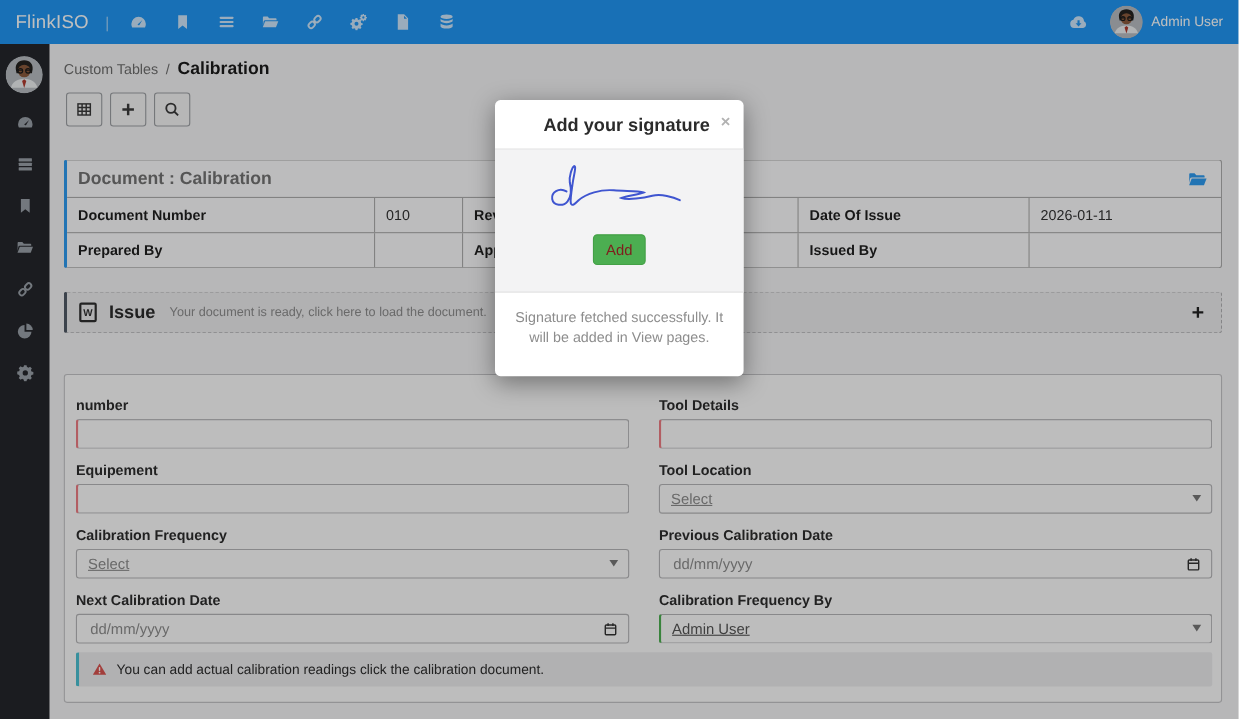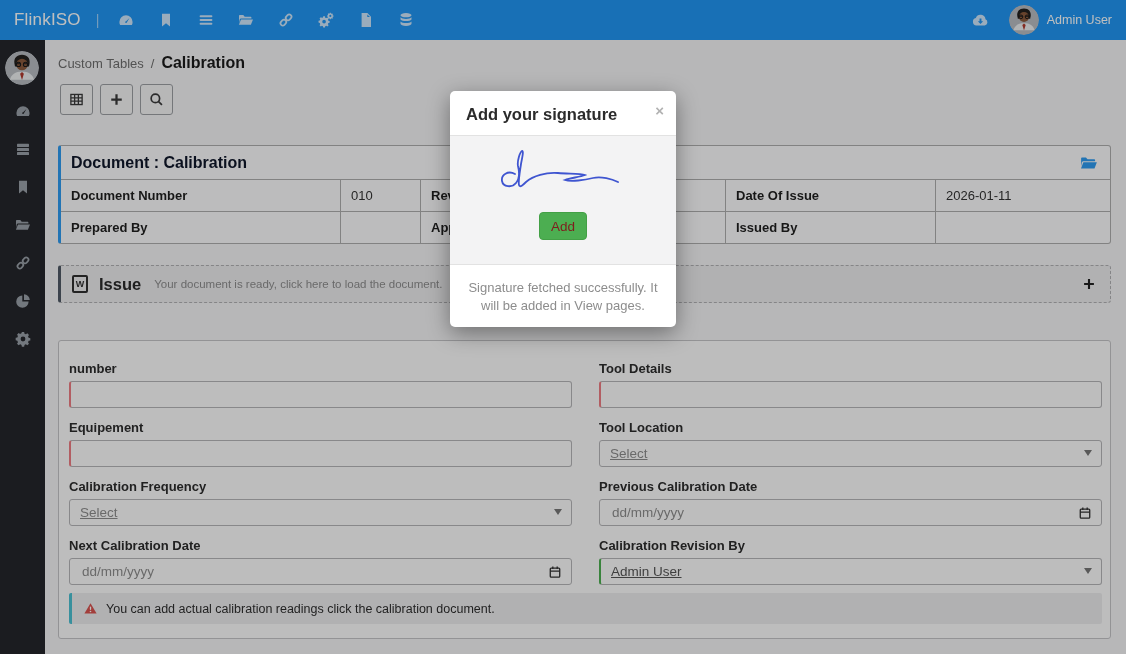--- a/index.html
+++ b/index.html
@@ -30,21 +30,21 @@
   .bc-sep { font-size:13px; color:#6e6e6e; }
   .bc-current { font-size:16px; font-weight:bold; color:#1b1b1b; }
 
   .toolbar { position:absolute; left:15px; top:44px; display:flex; gap:7px; }
   .tb-btn { width:33px; height:31px; background:#f4f4f5; border:1px solid #9c9fa3; border-radius:3px; display:flex; align-items:center; justify-content:center; }
   .tb-btn .ic { width:15px; height:15px; color:#3a3a3a; }
 
   
   .doc-panel { position:absolute; left:13px; top:105px; width:1053px; background:#fbfbfc; border:1px solid #aeaeae; border-left:3px solid #2e9bf0; border-radius:3px; }
   .doc-head { height:33px; display:flex; align-items:center; }
-  .doc-title { margin-left:10px; font-size:16px; font-weight:bold; color:#0f172a; }
+  .doc-title { margin-left:10px; font-size:16px; font-weight:bold; color:#737373; }
   .doc-head .ic { width:18px; height:18px; color:#2e9bf0; margin-left:auto; margin-right:12px; }
   .dt-row { display:grid; grid-template-columns:279px 80px 235px 70px 210px 1fr; border-top:1px solid #aeaeae; height:32px; }
   .dt-cell { display:flex; align-items:center; padding-left:10px; font-size:13px; color:#333; overflow:hidden; white-space:nowrap; }
   .dt-cell + .dt-cell { border-left:1px solid #aeaeae; }
   .dt-cell.lab { font-weight:bold; color:#1f1f1f; }
 
   
   .word-bar { position:absolute; left:13px; top:225px; width:1053px; height:38px; background:#ececee; border:1px dashed #b2b2b4; border-left:3px solid #505a66; border-radius:3px; display:flex; align-items:center; }
   .w-doc { width:16px; height:18px; border:2px solid #2f2f2f; border-radius:2px; margin:0 11px 0 11px; display:flex; align-items:center; justify-content:center; font-size:9px; font-weight:bold; color:#2f2f2f; }
   .w-title { font-size:16.5px; font-weight:bold; color:#2b2b2b; margin-right:13px; }
@@ -66,26 +66,26 @@
   .cal-ic { position:absolute; right:9px; top:6px; width:14px; height:14px; color:#333; }
 
   .notice { position:absolute; left:10px; top:252px; width:1033px; height:31px; background:#ececee; border-left:3px solid #4bc0d2; border-radius:2px; display:flex; align-items:center; }
   .notice .ic { width:13px; height:13px; margin:0 9px 0 12px; }
   .notice-text { font-size:12.5px; color:#2e2e2e; }
 
   
   #overlay { position:absolute; inset:0; background:rgba(0,0,0,.25); z-index:40; }
   #modal { position:absolute; left:450px; top:91px; width:226px; background:#fff; border-radius:5px; overflow:hidden; box-shadow:0 6px 22px rgba(0,0,0,.4); z-index:50; }
   .m-head { position:relative; padding:14px 14px 11px 16px; border-bottom:1px solid #e2e2e2; }
-  .m-title { font-size:16.5px; font-weight:bold; color:#2b2b2b; }
+  .m-title { font-size:16.5px; font-weight:bold; color:#2b2b2b;margin-left:28px; }
   .m-close { position:absolute; right:12px; top:12px; font-size:15px; font-weight:bold; color:#b2b2b2; line-height:1; cursor:default; }
   .m-body { background:#f3f3f4; border-bottom:1px solid #e2e2e2; padding:8px 12px 24px; text-align:center; }
   .m-sig { width:150px; height:52px; }
   .m-add { margin:12px auto 0; width:48px; height:28px; background:#4cae51; border:1px solid #43a046; border-radius:4px; color:#7f1d1d; font-size:13.5px; display:flex; align-items:center; justify-content:center; }
-  .m-foot { padding:14px 16px 12px; font-size:13px; line-height:1.4; color:#8d8d8d; text-align:center; }
+  .m-foot { padding:14px 16px 26px; font-size:13px; line-height:1.4; color:#8d8d8d; text-align:center; }
 
   .ic { display:block; }
 </style>
 </head>
 <body>
 
 <svg width="0" height="0" style="position:absolute" aria-hidden="true">
   <defs>
     <clipPath id="avclip">
         <circle cx="16" cy="16" r="16"></circle>
@@ -374,21 +374,21 @@
           <span class="flabel">Next Calibration Date</span>
           <div class="ctrl">
             <span class="date-ph">dd/mm/yyyy</span>
             <svg class="cal-ic ic">
                 <use href="#i-calendar"></use>
               </svg>
           </div>
         </div>
 
         <div class="field">
-          <span class="flabel">Calibration Revision By</span>
+          <span class="flabel">Calibration Frequency By</span>
           <div class="ctrl ok">
             <span class="sel-val filled">Admin User</span>
             <span class="caret"></span>
           </div>
         </div>
 
       </div>
 
       <div class="notice">
         <svg class="ic">

